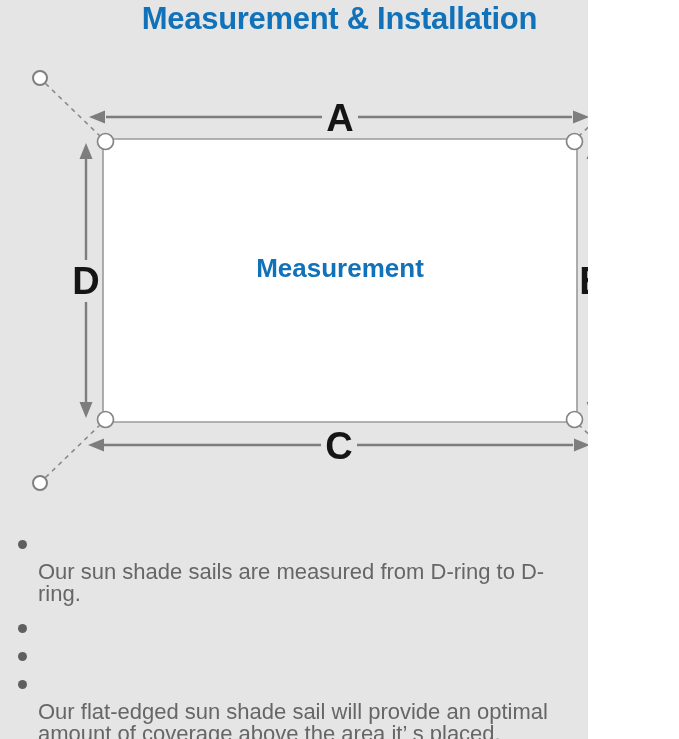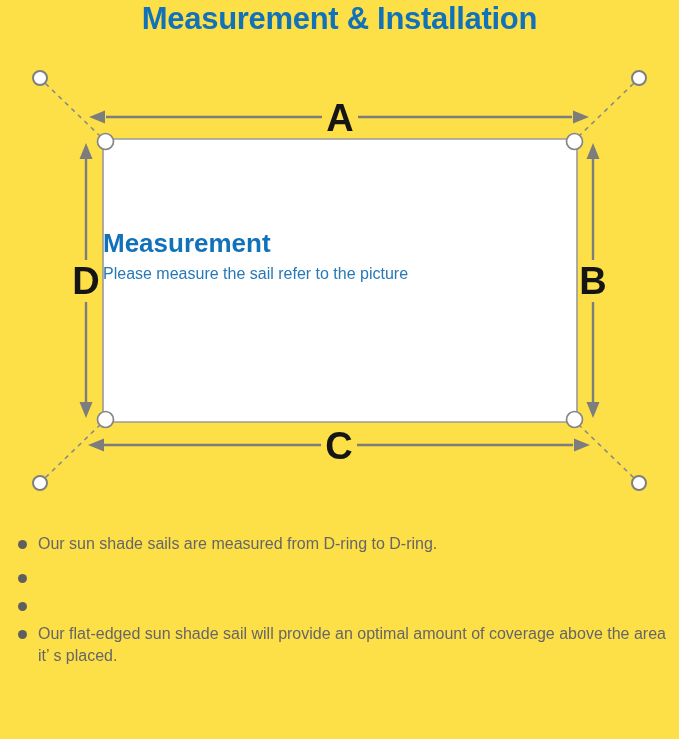--- a/index.html
+++ b/index.html
@@ -10,22 +10,22 @@
     --outline-gray:#9a9a9a;
     --ring-gray:#7f7f7f;
     --text-gray:#666666;
     --dot-gray:#5f5f5f;
   }
   *{box-sizing:border-box;margin:0;padding:0;}
   html,body{background:#ffffff;}
   body{font-family:"Liberation Sans",sans-serif;}
   .page{
     position:relative;
-    width:679px;height:739px;
-    background:#fde047;
+    width:588px;height:739px;
+    background:#e5e5e5;
     overflow:hidden;
   }
   .page-title{
     position:absolute;top:0;left:0;width:679px;
     text-align:center;
     font-size:31px;font-weight:700;letter-spacing:-0.3px;
     color:var(--accent);
     padding-top:1px;
   }
   .diagram-svg{position:absolute;top:0;left:0;}
@@ -35,22 +35,22 @@
   .tether{stroke:#8a8a8a;stroke-width:1.6;stroke-dasharray:4.5 4.5;fill:none;}
   .anchor-ring{fill:#ffffff;stroke:var(--ring-gray);stroke-width:2;}
   .d-ring{fill:#ffffff;stroke:#858585;stroke-width:1.7;}
   .edge-label{
     font-family:"Liberation Sans",sans-serif;
     font-size:38px;font-weight:700;
     fill:var(--label-black);
     text-anchor:middle;
   }
   .center-text{
-    position:absolute;left:103px;top:228px;width:474px;
-    text-align:left;
+    position:absolute;left:103px;top:253px;width:474px;
+    text-align:center;
   }
   .center-title{
     font-size:26px;font-weight:700;color:var(--accent);
   }
   .center-subtitle{
     margin-top:6px;
     font-size:16px;color:var(--subtitle-blue);
   }
   .bullet-list{
     position:absolute;left:18px;top:533px;right:2px;
@@ -59,22 +59,23 @@
     display:flex;align-items:flex-start;
     margin-bottom:12px;
   }
   .bullet-dot{
     flex:0 0 auto;
     width:9px;height:9px;border-radius:50%;
     background:var(--dot-gray);
     margin:7px 11px 0 0;
   }
   .bullet-text{
-    font-size:16px;line-height:22px;
+    font-size:22px;line-height:22px;
     color:var(--text-gray);
+    margin-top:28px;
   }
 </style>
 </head>
 <body>
 
 <div class="page">
 
   <div class="page-title">Measurement &amp; Installation</div>
 
   <svg class="diagram-svg" width="679" height="520" viewBox="0 0 679 520">
@@ -130,21 +131,20 @@
       <line class="arrow-line" x1="86" y1="159" x2="86" y2="260"></line>
       <polygon class="arrow-head" points="86,143 79.5,159 92.5,159"></polygon>
       <line class="arrow-line" x1="86" y1="302" x2="86" y2="402"></line>
       <polygon class="arrow-head" points="86,418 79.5,402 92.5,402"></polygon>
       <text class="edge-label" x="86" y="294">D</text>
     </g>
   </svg>
 
   <div class="center-text">
     <div class="center-title">Measurement</div>
-    <div class="center-subtitle">Please measure the sail refer to the picture</div>
   </div>
 
   <div class="bullet-list">
     <div class="bullet-item">
       <span class="bullet-dot"></span>
       <span class="bullet-text">Our sun shade sails are measured from D-ring to D-ring.</span>
     </div>
     <div class="bullet-item">
       <span class="bullet-dot"></span>
     </div>

